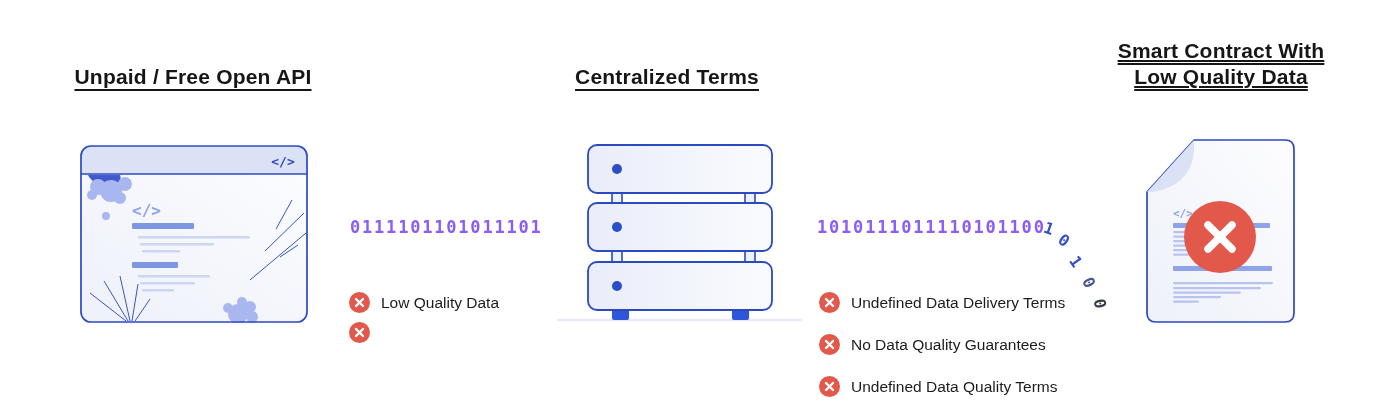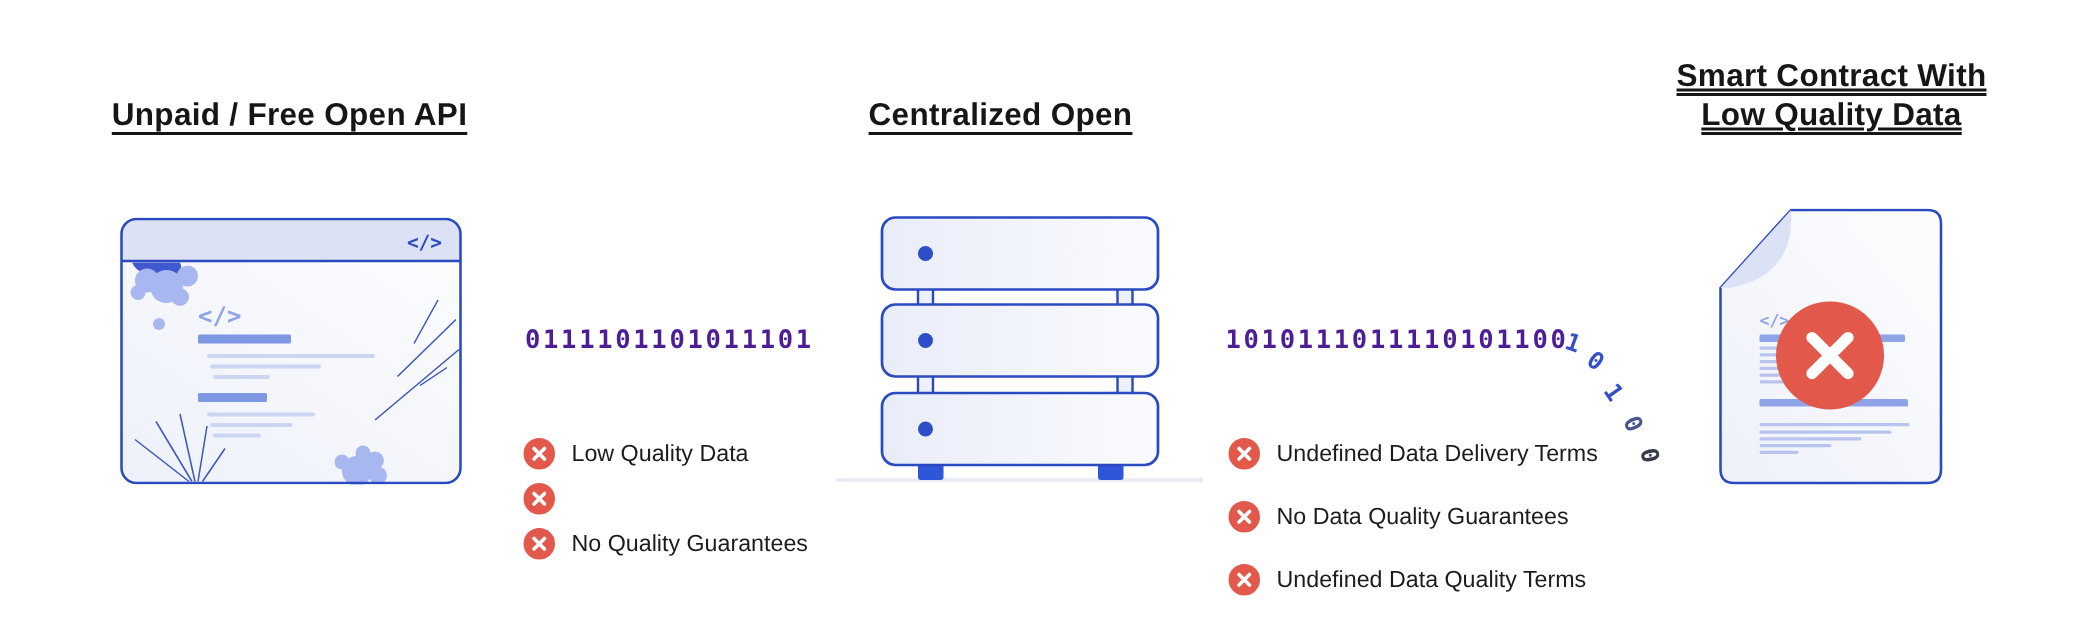--- a/index.html
+++ b/index.html
@@ -9,21 +9,21 @@
   }
   .title{
     position:absolute;font-size:21px;font-weight:700;letter-spacing:.2px;color:#161616;
     text-align:center;line-height:26px;
   }
   .title .uline{
     text-decoration:underline;text-decoration-thickness:2px;text-underline-offset:5px;
   }
   .binary{
     position:absolute;font-family:"DejaVu Sans Mono",monospace;font-weight:700;
-    font-size:17px;line-height:20px;color:#4c1d95;letter-spacing:1.8px;white-space:nowrap;
+    font-size:17px;line-height:20px;color:#8b5cf6;letter-spacing:1.8px;white-space:nowrap;
   }
   .cascade-digit{
     position:absolute;font-family:"DejaVu Sans Mono",monospace;font-weight:700;
     font-size:16px;color:#3350c8;transform-origin:center;
   }
   .cascade-digit.fade1{color:#4a5590;}
   .cascade-digit.fade2{color:#363a44;}
   .issues{position:absolute;display:flex;flex-direction:column;gap:9px;}
   .issue{display:flex;align-items:center;gap:11px;height:21px;}
   .issue-badge{
@@ -114,32 +114,24 @@
       </span>
       <span class="issue-label">Low Quality Data</span>
     </div>
     <div class="issue">
       <span class="issue-badge">
         <svg width="11" height="11" viewBox="0 0 11 11">
             <path d="M2,2 L9,9 M9,2 L2,9" stroke="#fff" stroke-width="2.4" stroke-linecap="round"></path>
           </svg>
       </span>
     </div>
-    <div class="issue">
-      <span class="issue-badge">
-        <svg width="11" height="11" viewBox="0 0 11 11">
-            <path d="M2,2 L9,9 M9,2 L2,9" stroke="#fff" stroke-width="2.4" stroke-linecap="round"></path>
-          </svg>
-      </span>
-      <span class="issue-label">No Quality Guarantees</span>
-    </div>
   </div>
 
   <div class="title" style="left:540px;top:64px;width:254px;">
-    <span class="uline">Centralized Open</span>
+    <span class="uline">Centralized Terms</span>
   </div>
 
   <svg class="illus" style="left:557px;top:143px;" width="245" height="181" viewBox="0 0 245 181">
     <defs>
       <linearGradient id="shelfGrad" x1="0" y1="0" x2="1" y2="0">
         <stop offset="0" stop-color="#e9edf9"></stop>
           <stop offset="1" stop-color="#fafbfe"></stop>
       </linearGradient>
     </defs>
 

